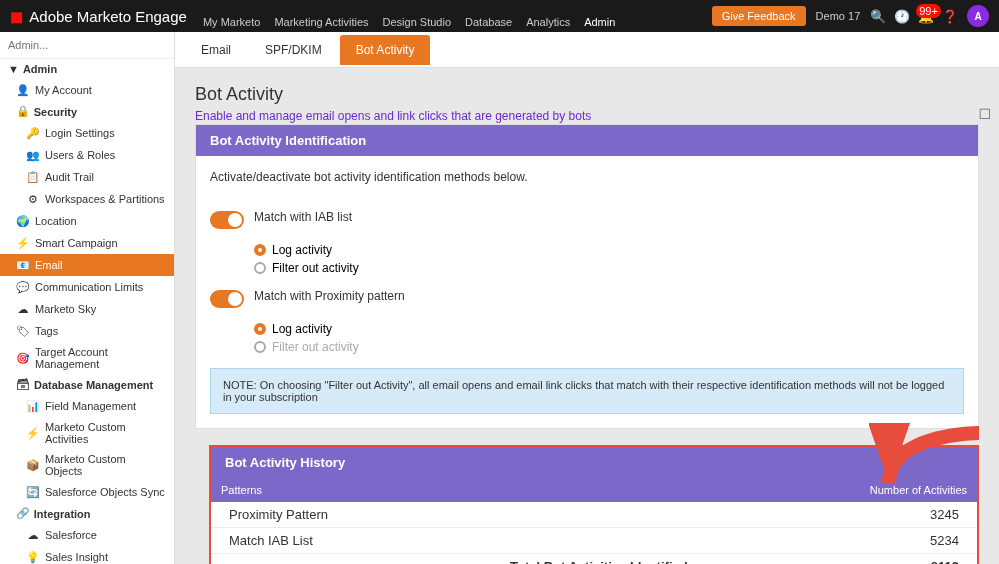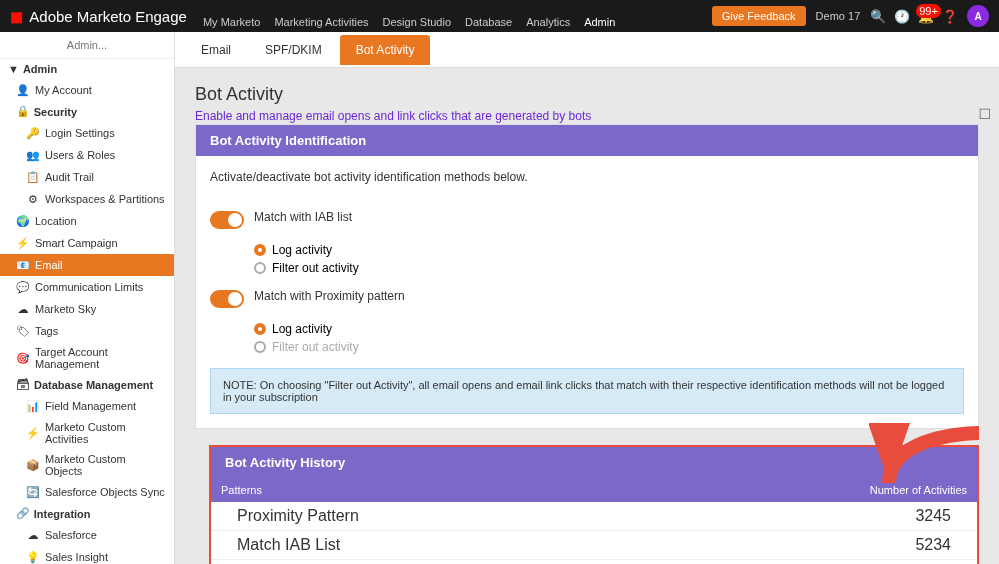--- a/index.html
+++ b/index.html
@@ -28,21 +28,21 @@
     .badge { position: absolute; top: -5px; right: -6px; background: #fa0f00; color: white; font-size: 11px; border-radius: 8px; padding: 1px 3px; }
     .user-avatar { width: 22px; height: 22px; background: #8a2be2; border-radius: 50%; display: flex; align-items: center; justify-content: center; color: white; font-size: 10px; font-weight: bold; }
     .demo-text { color: #ccc; font-size: 11px; }
 
     
     .main-layout { display: flex; height: calc(564px - 32px); }
 
     
     .sidebar { width: 175px; background: #fff; border-right: 1px solid #ddd; overflow-y: auto; flex-shrink: 0; }
     .sidebar-search { padding: 6px 8px; border-bottom: 1px solid #eee; }
-    .sidebar-search input { width: 100%; border: none; background: transparent; font-size: 11px; color: #666; outline: none; text-align: center; }
+    .sidebar-search input { width: 100%; border: none; background: transparent; font-size: 11px; color: #666; outline: none; }
     .sidebar-item { display: flex; align-items: center; gap: 5px; padding: 4px 8px; cursor: pointer; font-size: 11px; color: #333; }
     .sidebar-item.active { background: #e87722; color: #fff; }
     .sidebar-item .icon { width: 14px; height: 14px; display: flex; align-items: center; justify-content: center; font-size: 11px; flex-shrink: 0; }
     .sidebar-group { padding: 4px 8px; font-size: 11px; font-weight: bold; color: #333; display: flex; align-items: center; gap: 4px; }
     .sidebar-sub { padding-left: 16px; }
     .sidebar-sub2 { padding-left: 26px; }
 
     
     .content-area { flex: 1; display: flex; flex-direction: column; overflow: hidden; }
 
@@ -74,21 +74,21 @@
     .radio-empty { width: 12px; height: 12px; border-radius: 50%; border: 2px solid #aaa; flex-shrink: 0; }
     .radio-disabled { color: #aaa; }
 
     
     .note-box { background: #d6eaf8; border: 1px solid #aed6f1; padding: 10px 12px; font-size: 11px; color: #333; margin-top: 10px; }
 
     
     .history-table { width: 100%; border-collapse: collapse; margin-top: 0; }
     .history-table th { background: #7b68c8; color: #fff; padding: 6px 10px; font-size: 11px; text-align: left; font-weight: normal; }
     .history-table th:last-child { text-align: right; }
-    .history-table td { padding: 5px 26px; font-size: 16px; color: #333; border-bottom: 1px solid #eee; }
+    .history-table td { padding: 5px 18px; font-size: 13px; color: #333; border-bottom: 1px solid #eee; }
     .history-table td:last-child { text-align: right; }
     .history-table .total-row td { font-weight: bold; border-top: 1px solid #ccc; text-align: right; }
     .history-outer { border: 2px solid #e74c3c; position: relative; margin-left: 14px; }
 
     
     .maximize-icon { position: absolute; top: 38px; right: 8px; color: #666; font-size: 14px; cursor: pointer; }
   </style>
 </head>
 <body>
 

